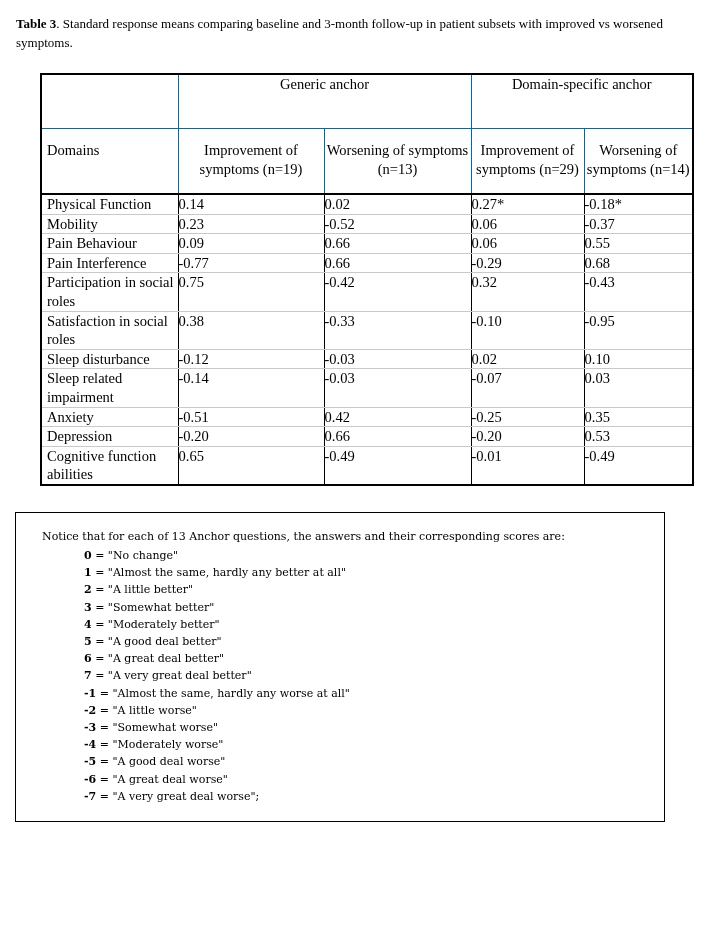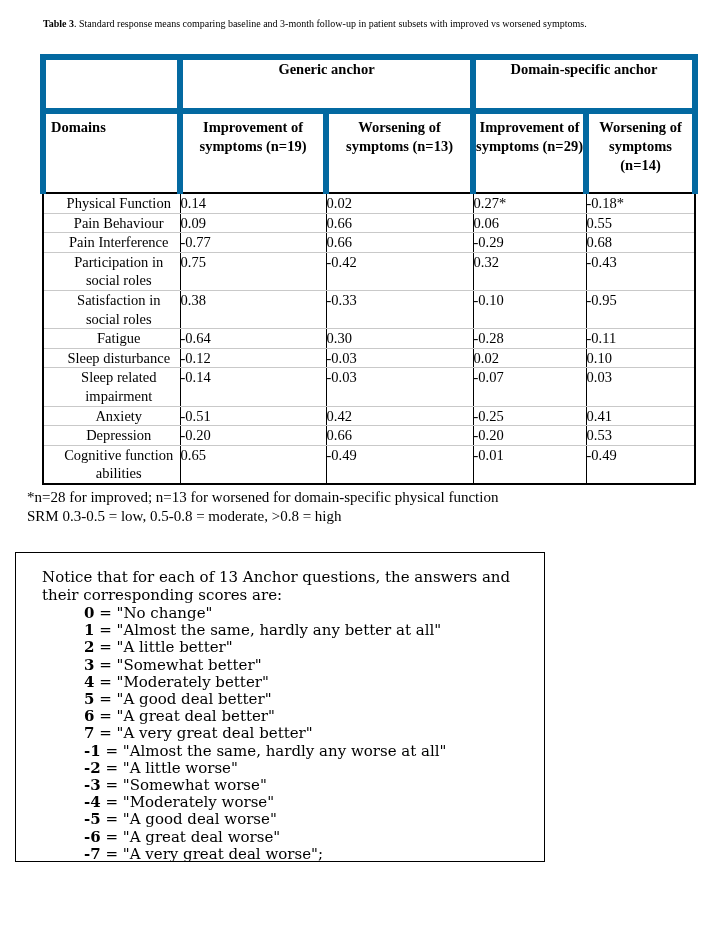--- a/index.html
+++ b/index.html
@@ -7,70 +7,70 @@
   body {
     width: 714px;
     height: 944px;
     background: #ffffff;
     color: #000000;
     font-family: "Liberation Serif", serif;
   }
   .page { position: relative; width: 714px; height: 944px; overflow: hidden; }
 
   .caption {
-    margin: 14px 24px 0 43px;
+    margin: 14px 24px 0 16px;
     width: 664px;
-    font-size: 10px;
+    font-size: 13px;
     line-height: 19px;
   }
   .caption b { font-weight: bold; }
 
   table.srm {
     border-collapse: collapse;
     table-layout: fixed;
     width: 652px;
     margin: 21px 0 0 40px;
     border: 2px solid #000;
   }
   table.srm th, table.srm td {
     font-size: 14.5px;
     vertical-align: top;
     padding: 0;
   }
   thead th {
-    border: 6px solid #0369a1;
-    font-weight: bold;
+    border: 1px solid #0369a1;
+    font-weight: normal;
     text-align: center;
     padding-top: 3px;
     line-height: 19px;
   }
   tr.group-row th { height: 54px; }
-  tr.cols-row th { height: 82px; border-bottom: 2px solid #000; padding-top: 4px; }
+  tr.cols-row th { height: 66px; border-bottom: 2px solid #000; padding-top: 12px; }
   tr.cols-row th.domains-head { text-align: left; padding-left: 5px; }
 
   tbody td {
     border-left: 1px solid #000;
     border-right: 1px solid #000;
     border-bottom: 1px solid #c9c9c9;
     line-height: 18.6px;
     padding-bottom: 1px;
   }
-  tbody td.domain-cell { text-align: center; padding-left: 17px; padding-right: 3px; margin-top: 32px; }
+  tbody td.domain-cell { text-align: left; padding-left: 5px; padding-right: 3px; margin-top: 32px; }
   tbody td.value-cell  { text-align: left; }
 
   .footnotes { margin: 3px 0 0 27px; font-size: 15px; line-height: 19px; }
 
   .notice-box {
-    width: 530px;
+    width: 650px;
     margin: 26px 0 0 15px;
     border: 1px solid #000;
     padding: 15px 4px 0 26px;
     height: 310px;
     font-family: "DejaVu Serif", serif;
-    font-size: 15px;
+    font-size: 11px;
   }
   .notice-intro { line-height: 18px; margin-bottom: 1px; }
   .score-line  { margin-left: 42px; line-height: 17.2px; white-space: nowrap; }
   .score-line b { font-weight: bold; }
 </style>
 </head>
 <body>
 
 <div class="page">
 
@@ -102,20 +102,27 @@
     </thead>
     <tbody>
         <tr>
           <td class="domain-cell">Physical Function</td>
           <td class="value-cell">0.14</td>
           <td class="value-cell">0.02</td>
           <td class="value-cell">0.27*</td>
           <td class="value-cell">-0.18*</td>
         </tr>
         <tr>
+          <td class="domain-cell">Mobility</td>
+          <td class="value-cell">0.23</td>
+          <td class="value-cell">-0.52</td>
+          <td class="value-cell">0.06</td>
+          <td class="value-cell">-0.37</td>
+        </tr>
+        <tr>
           <td class="domain-cell">Pain Behaviour</td>
           <td class="value-cell">0.09</td>
           <td class="value-cell">0.66</td>
           <td class="value-cell">0.06</td>
           <td class="value-cell">0.55</td>
         </tr>
         <tr>
           <td class="domain-cell">Pain Interference</td>
           <td class="value-cell">-0.77</td>
           <td class="value-cell">0.66</td>
@@ -130,68 +137,57 @@
           <td class="value-cell">-0.43</td>
         </tr>
         <tr>
           <td class="domain-cell">Satisfaction in social roles</td>
           <td class="value-cell">0.38</td>
           <td class="value-cell">-0.33</td>
           <td class="value-cell">-0.10</td>
           <td class="value-cell">-0.95</td>
         </tr>
         <tr>
-          <td class="domain-cell">Fatigue</td>
-          <td class="value-cell">-0.64</td>
-          <td class="value-cell">0.30</td>
-          <td class="value-cell">-0.28</td>
-          <td class="value-cell">-0.11</td>
-        </tr>
-        <tr>
           <td class="domain-cell">Sleep disturbance</td>
           <td class="value-cell">-0.12</td>
           <td class="value-cell">-0.03</td>
           <td class="value-cell">0.02</td>
           <td class="value-cell">0.10</td>
         </tr>
         <tr>
           <td class="domain-cell">Sleep related impairment</td>
           <td class="value-cell">-0.14</td>
           <td class="value-cell">-0.03</td>
           <td class="value-cell">-0.07</td>
           <td class="value-cell">0.03</td>
         </tr>
         <tr>
           <td class="domain-cell">Anxiety</td>
           <td class="value-cell">-0.51</td>
           <td class="value-cell">0.42</td>
           <td class="value-cell">-0.25</td>
-          <td class="value-cell">0.41</td>
+          <td class="value-cell">0.35</td>
         </tr>
         <tr>
           <td class="domain-cell">Depression</td>
           <td class="value-cell">-0.20</td>
           <td class="value-cell">0.66</td>
           <td class="value-cell">-0.20</td>
           <td class="value-cell">0.53</td>
         </tr>
         <tr>
           <td class="domain-cell">Cognitive function abilities</td>
           <td class="value-cell">0.65</td>
           <td class="value-cell">-0.49</td>
           <td class="value-cell">-0.01</td>
           <td class="value-cell">-0.49</td>
         </tr>
       </tbody>
   </table>
 
-  <div class="footnotes">
-    <div>*n=28 for improved; n=13 for worsened for domain-specific physical function</div>
-    <div>SRM 0.3-0.5 = low, 0.5-0.8 = moderate, &gt;0.8 = high</div>
-  </div>
 
   <div class="notice-box">
     <div class="notice-intro">Notice that for each of 13 Anchor questions, the answers and their corresponding scores are:</div>
     <div>
         <div class="score-line"><b>0</b> = "No change"</div>
         <div class="score-line"><b>1</b> = "Almost the same, hardly any better at all"</div>
         <div class="score-line"><b>2</b> = "A little better"</div>
         <div class="score-line"><b>3</b> = "Somewhat better"</div>
         <div class="score-line"><b>4</b> = "Moderately better"</div>
         <div class="score-line"><b>5</b> = "A good deal better"</div>

